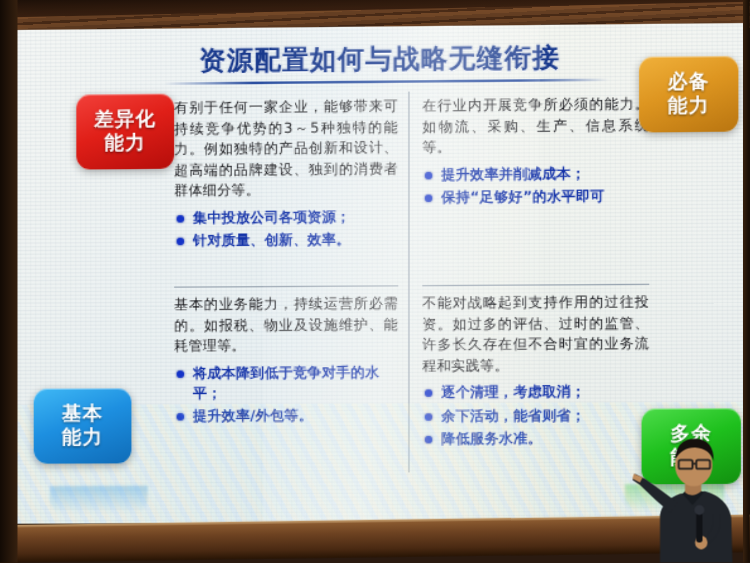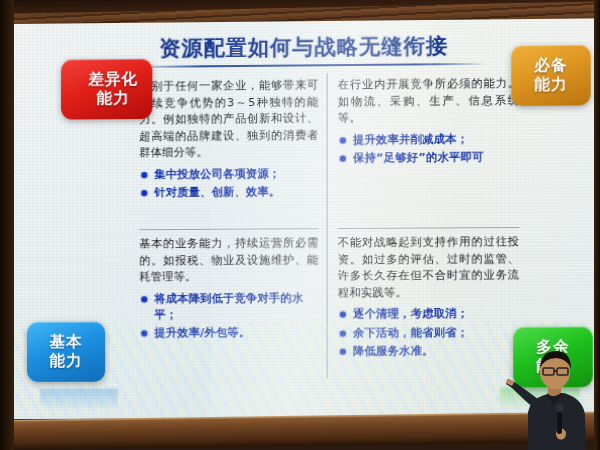--- a/index.html
+++ b/index.html
@@ -221,30 +221,29 @@
     font-size: 15.5px;
     line-height: 1.2;
     letter-spacing: 1px;
     text-shadow: 0 1px 2px rgba(0,0,0,0.45);
     z-index: 6;
     box-shadow: 0 2px 6px rgba(0,0,0,0.30), inset 0 1px 0 rgba(255,255,255,0.35);
   }
   .badge span { display: block; }
 
   .badge-diff {
-    left: 48px; top: 36px;
+    left: 48px; top: 52px;
     background: linear-gradient(160deg, #f2403a 0%, #e01f18 45%, #b50d0a 100%);
-    padding-left: 13px;
   }
   .badge-must {
     right: 6px; top: 26px;
     background: linear-gradient(160deg, #f0b03a 0%, #dd9520 45%, #b97510 100%);
   }
   .badge-basic {
-    left: 14px; bottom: 37px;
+    left: 14px; bottom: 48px;
     background: linear-gradient(160deg, #3fb8f5 0%, #1d8fe0 45%, #0f6cb8 100%);
     text-align: center;
   }
   .badge-extra {
     right: 4px; bottom: 30px;
     background: linear-gradient(160deg, #4ddc4a 0%, #1ec01d 45%, #12900f 100%);
   }
   
   .badge-refl {
     position: absolute;

